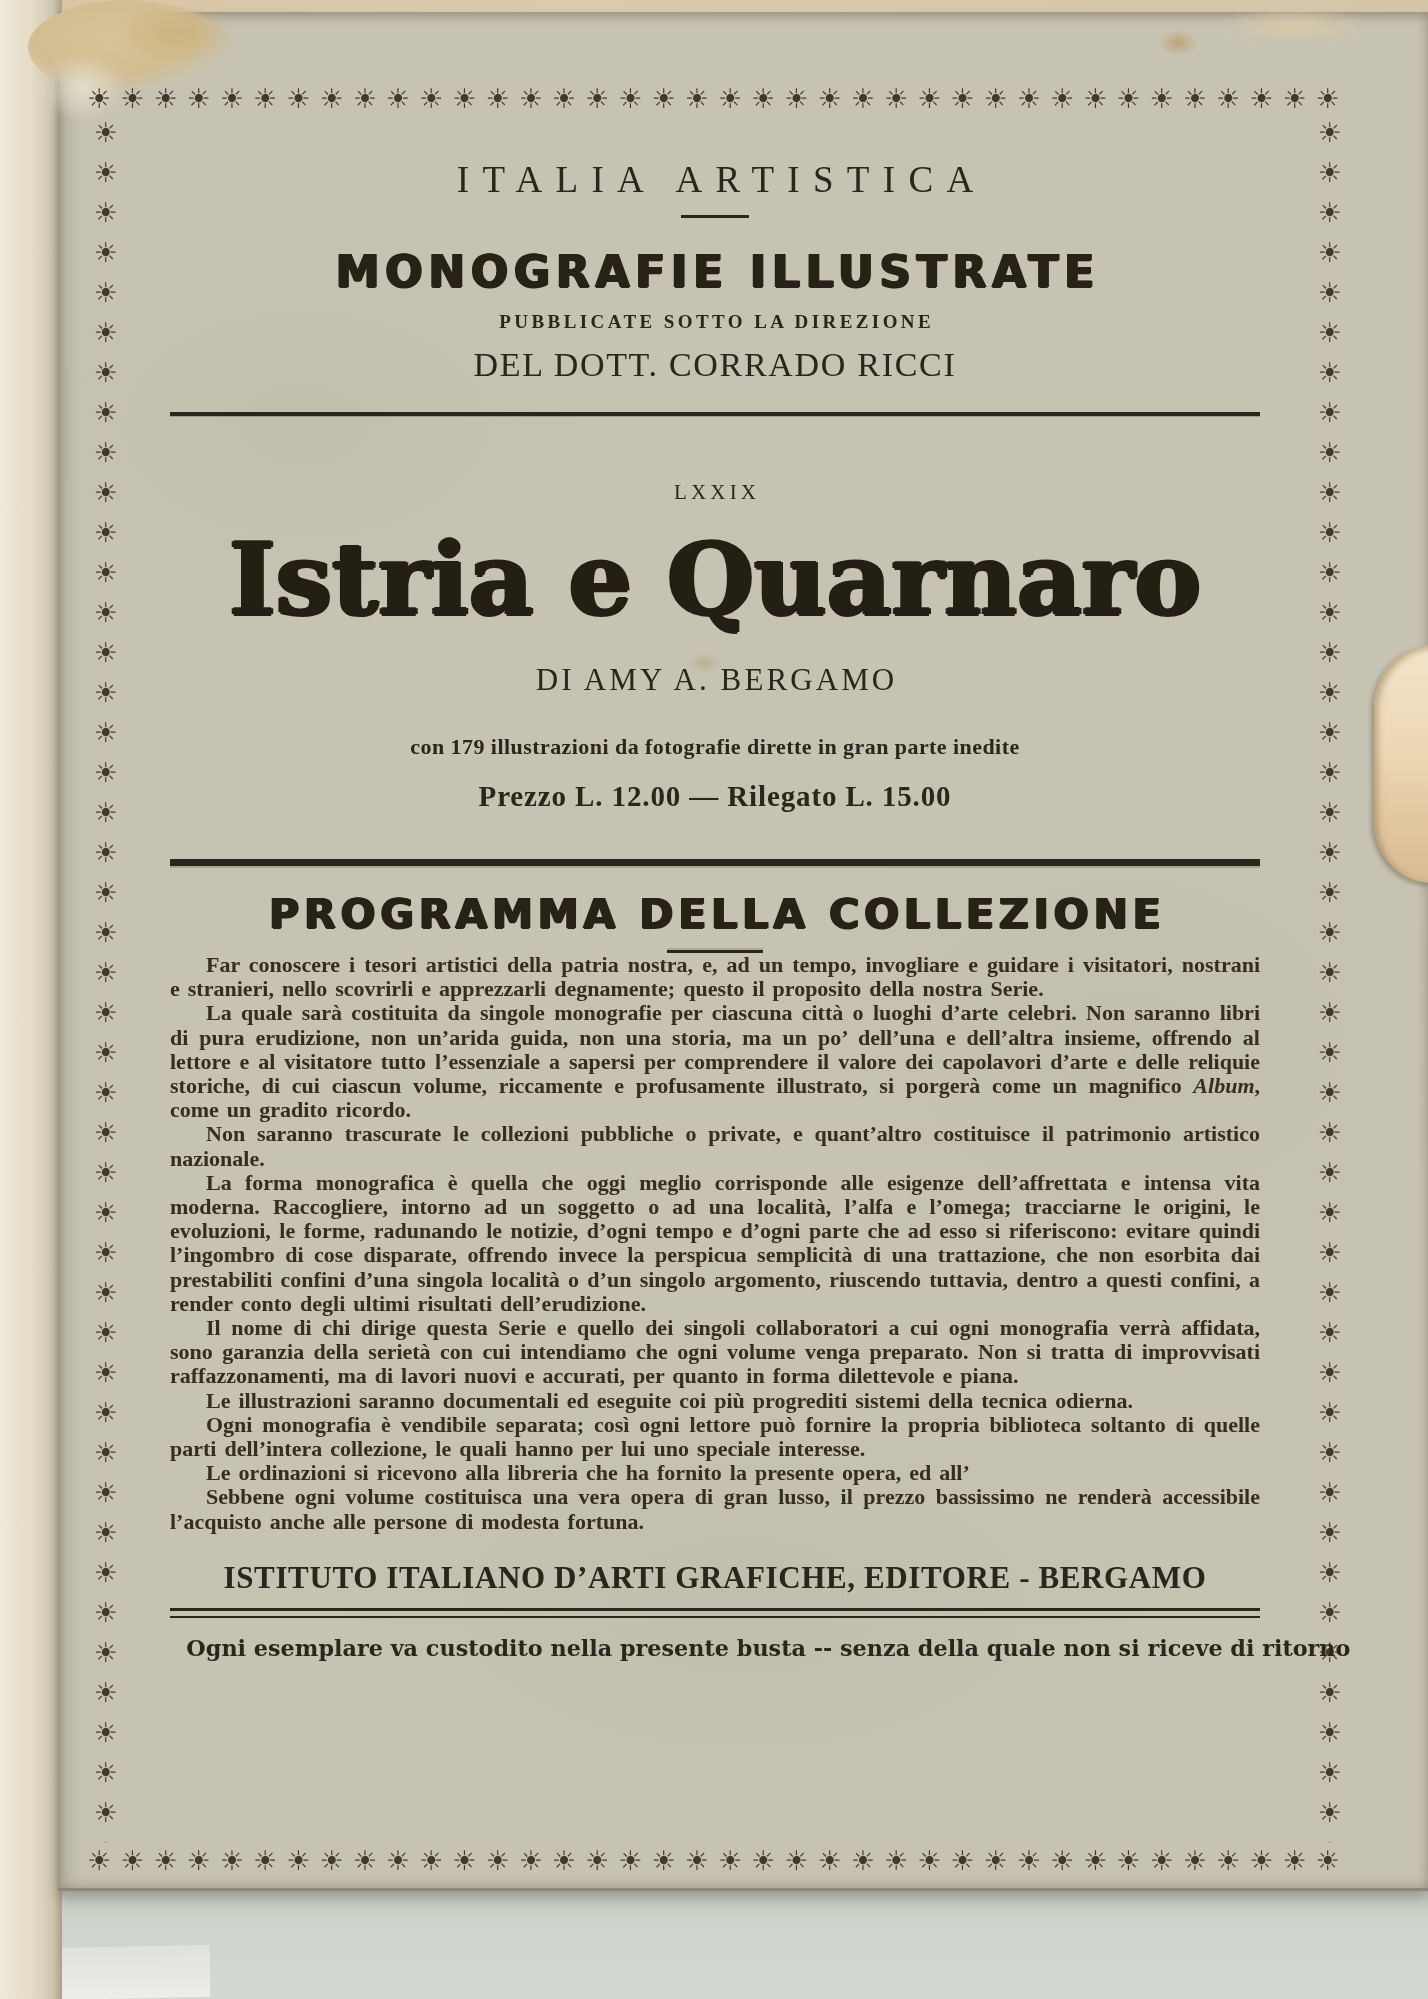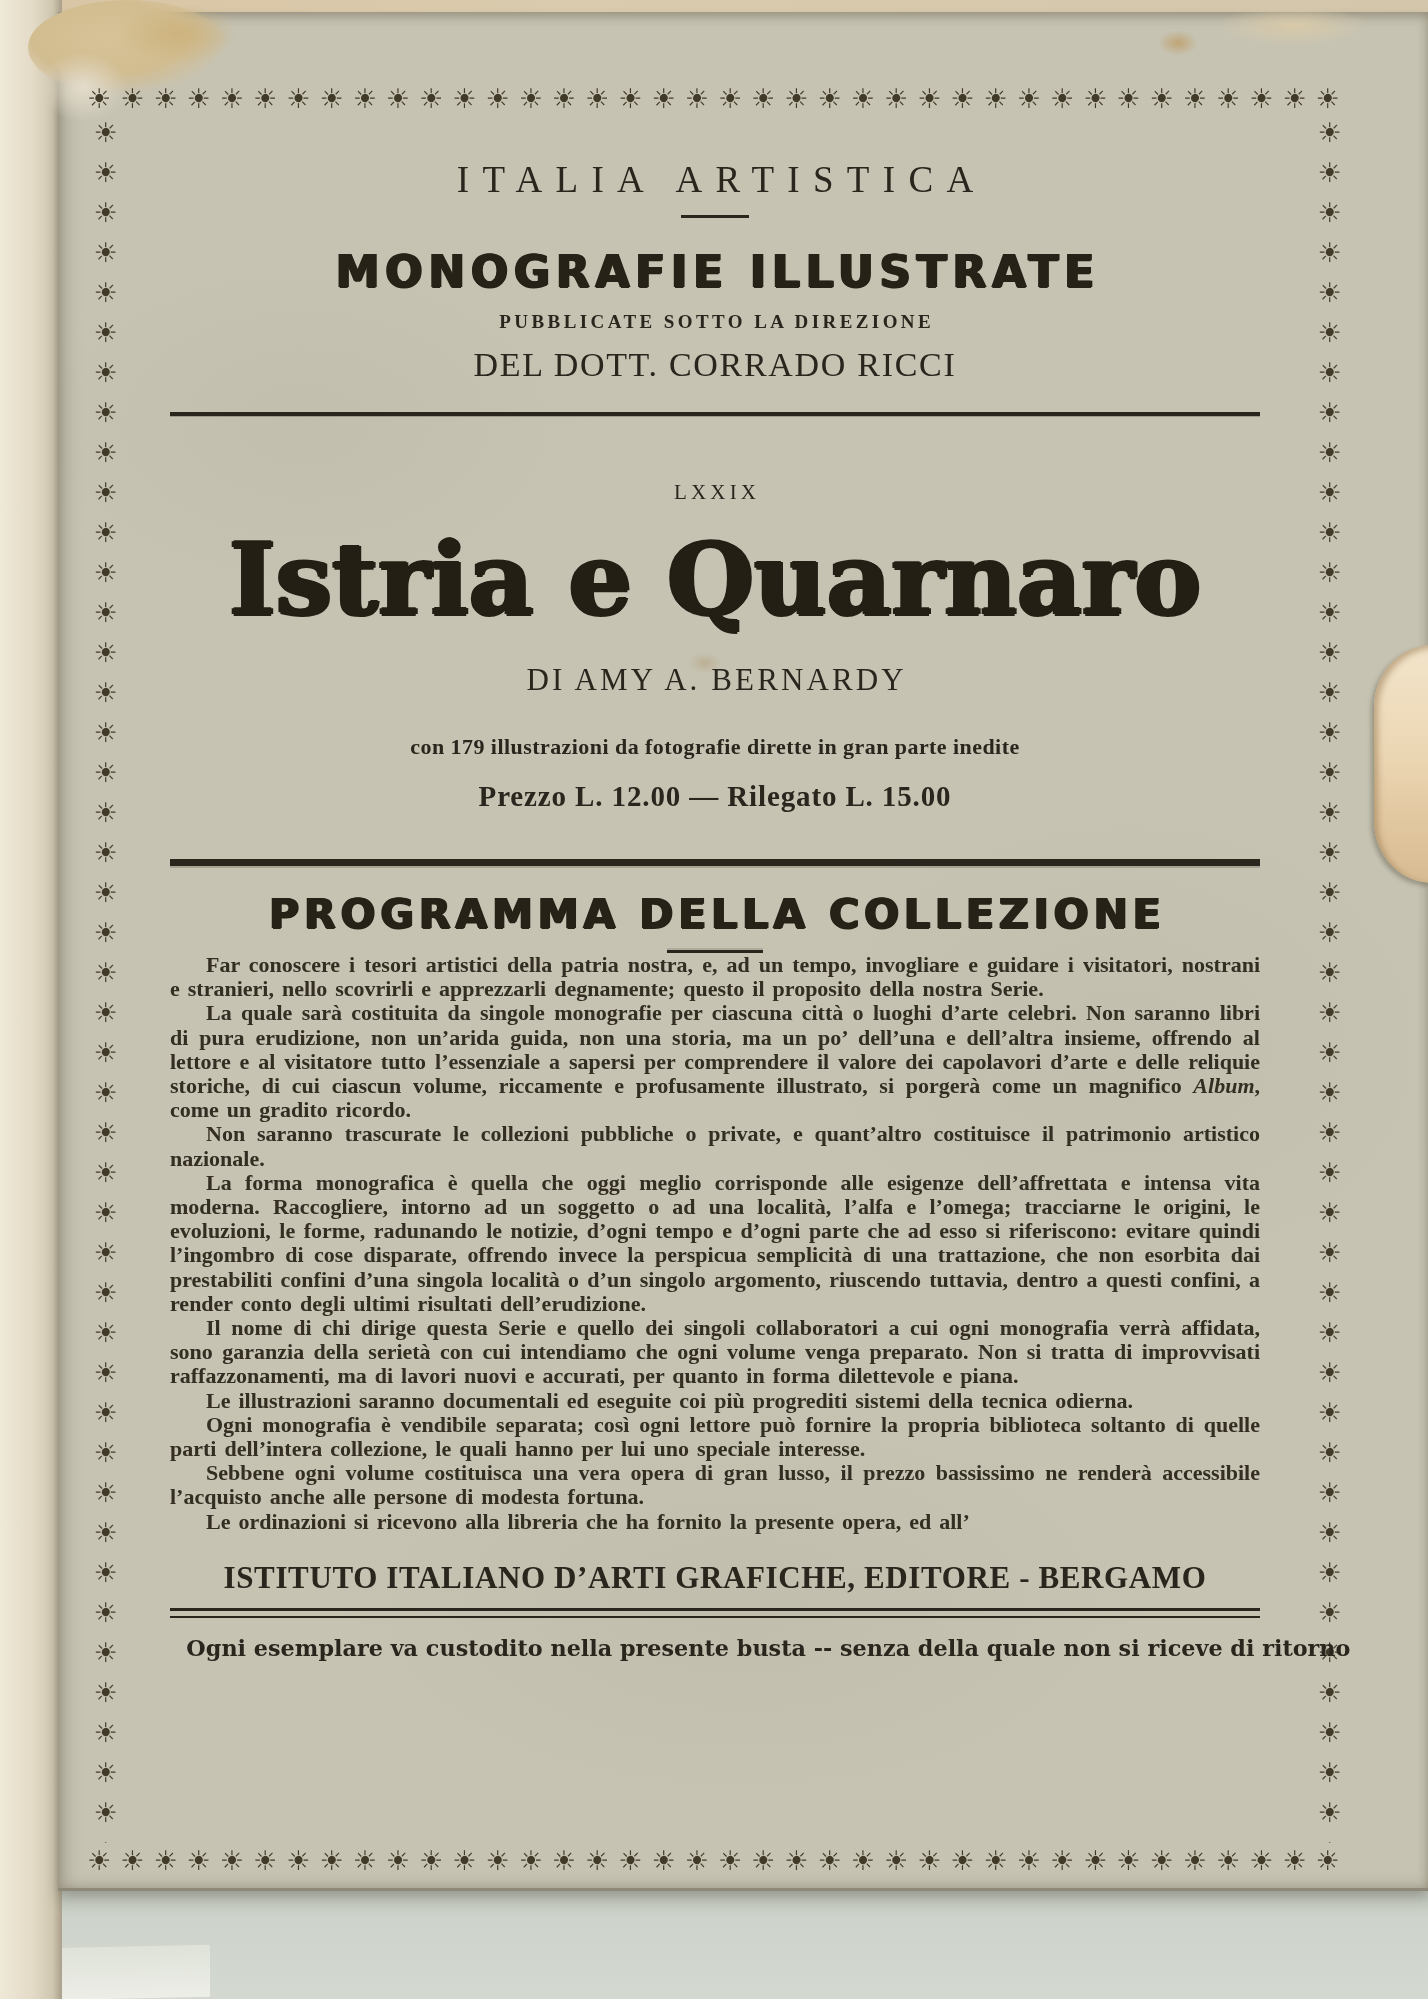--- a/index.html
+++ b/index.html
@@ -122,39 +122,39 @@
     <div class="rule-small"></div>
 
     <div class="collection fat">MONOGRAFIE ILLUSTRATE</div>
     <div class="direction">PUBBLICATE SOTTO LA DIREZIONE</div>
     <div class="director">DEL DOTT. CORRADO RICCI</div>
 
     <div class="rule-wide"></div>
 
     <div class="volume">LXXIX</div>
     <div class="book-title fat2">Istria e Quarnaro</div>
-    <div class="author">DI AMY A. BERNARDY</div>
+    <div class="author">DI AMY A. BERGAMO</div>
     <div class="illustrations">con 179 illustrazioni da fotografie dirette in gran parte inedite</div>
     <div class="price">Prezzo L. 12.00 — Rilegato L. 15.00</div>
 
     <div class="rule-wide thick"></div>
 
     <div class="programma fat">PROGRAMMA DELLA COLLEZIONE</div>
     <div class="rule-under"></div>
 
     <div class="body-text">
       <p>Far conoscere i tesori artistici della patria nostra, e, ad un tempo, invogliare e guidare i visitatori, nostrani e stranieri, nello scovrirli e apprezzarli degnamente; questo il proposito della nostra Serie.</p>
       <p><span>La quale sarà costituita da singole monografie per ciascuna città o luoghi d’arte celebri. Non saranno libri di pura erudizione, non un’arida guida, non una storia, ma un po’ dell’una e dell’altra insieme, offrendo al lettore e al visitatore tutto l’essenziale a sapersi per comprendere il valore dei capolavori d’arte e delle reliquie storiche, di cui ciascun volume, riccamente e profusamente illustrato, si porgerà come un magnifico </span><span class="italic">Album</span><span>, come un gradito ricordo.</span></p>
       <p>Non saranno trascurate le collezioni pubbliche o private, e quant’altro costituisce il patrimonio artistico nazionale.</p>
       <p>La forma monografica è quella che oggi meglio corrisponde alle esigenze dell’affrettata e intensa vita moderna. Raccogliere, intorno ad un soggetto o ad una località, l’alfa e l’omega; tracciarne le origini, le evoluzioni, le forme, radunando le notizie, d’ogni tempo e d’ogni parte che ad esso si riferiscono: evitare quindi l’ingombro di cose disparate, offrendo invece la perspicua semplicità di una trattazione, che non esorbita dai prestabiliti confini d’una singola località o d’un singolo argomento, riuscendo tuttavia, dentro a questi confini, a render conto degli ultimi risultati dell’erudizione.</p>
       <p>Il nome di chi dirige questa Serie e quello dei singoli collaboratori a cui ogni monografia verrà affidata, sono garanzia della serietà con cui intendiamo che ogni volume venga preparato. Non si tratta di improvvisati raffazzonamenti, ma di lavori nuovi e accurati, per quanto in forma dilettevole e piana.</p>
       <p>Le illustrazioni saranno documentali ed eseguite coi più progrediti sistemi della tecnica odierna.</p>
       <p>Ogni monografia è vendibile separata; così ogni lettore può fornire la propria biblioteca soltanto di quelle parti dell’intera collezione, le quali hanno per lui uno speciale interesse.</p>
+      <p>Le ordinazioni si ricevono alla libreria che ha fornito la presente opera, ed all’</p>
       <p>Sebbene ogni volume costituisca una vera opera di gran lusso, il prezzo bassissimo ne renderà accessibile l’acquisto anche alle persone di modesta fortuna.</p>
-      <p>Le ordinazioni si ricevono alla libreria che ha fornito la presente opera, ed all’</p>
     </div>
 
     <div class="publisher">ISTITUTO ITALIANO D’ARTI GRAFICHE, EDITORE - BERGAMO</div>
     <div class="rule-double"></div>
     <div class="notice">Ogni esemplare va custodito nella presente busta -- senza della quale non si riceve di ritorno</div>
 
   </div>
 
   <div class="notch"></div>
 </div>

